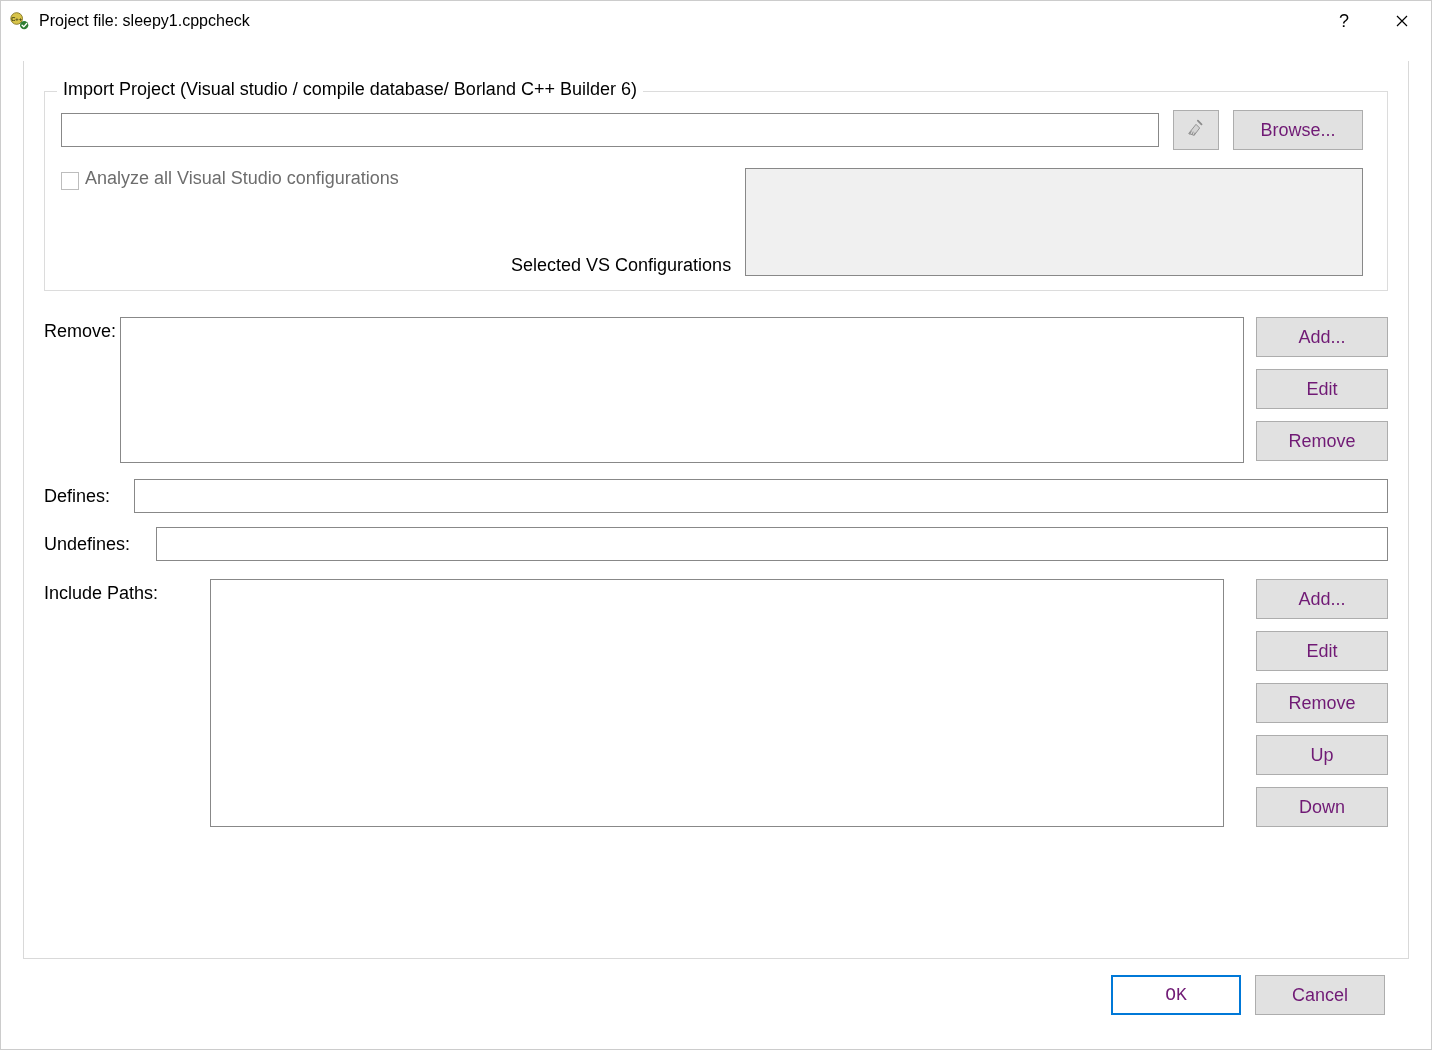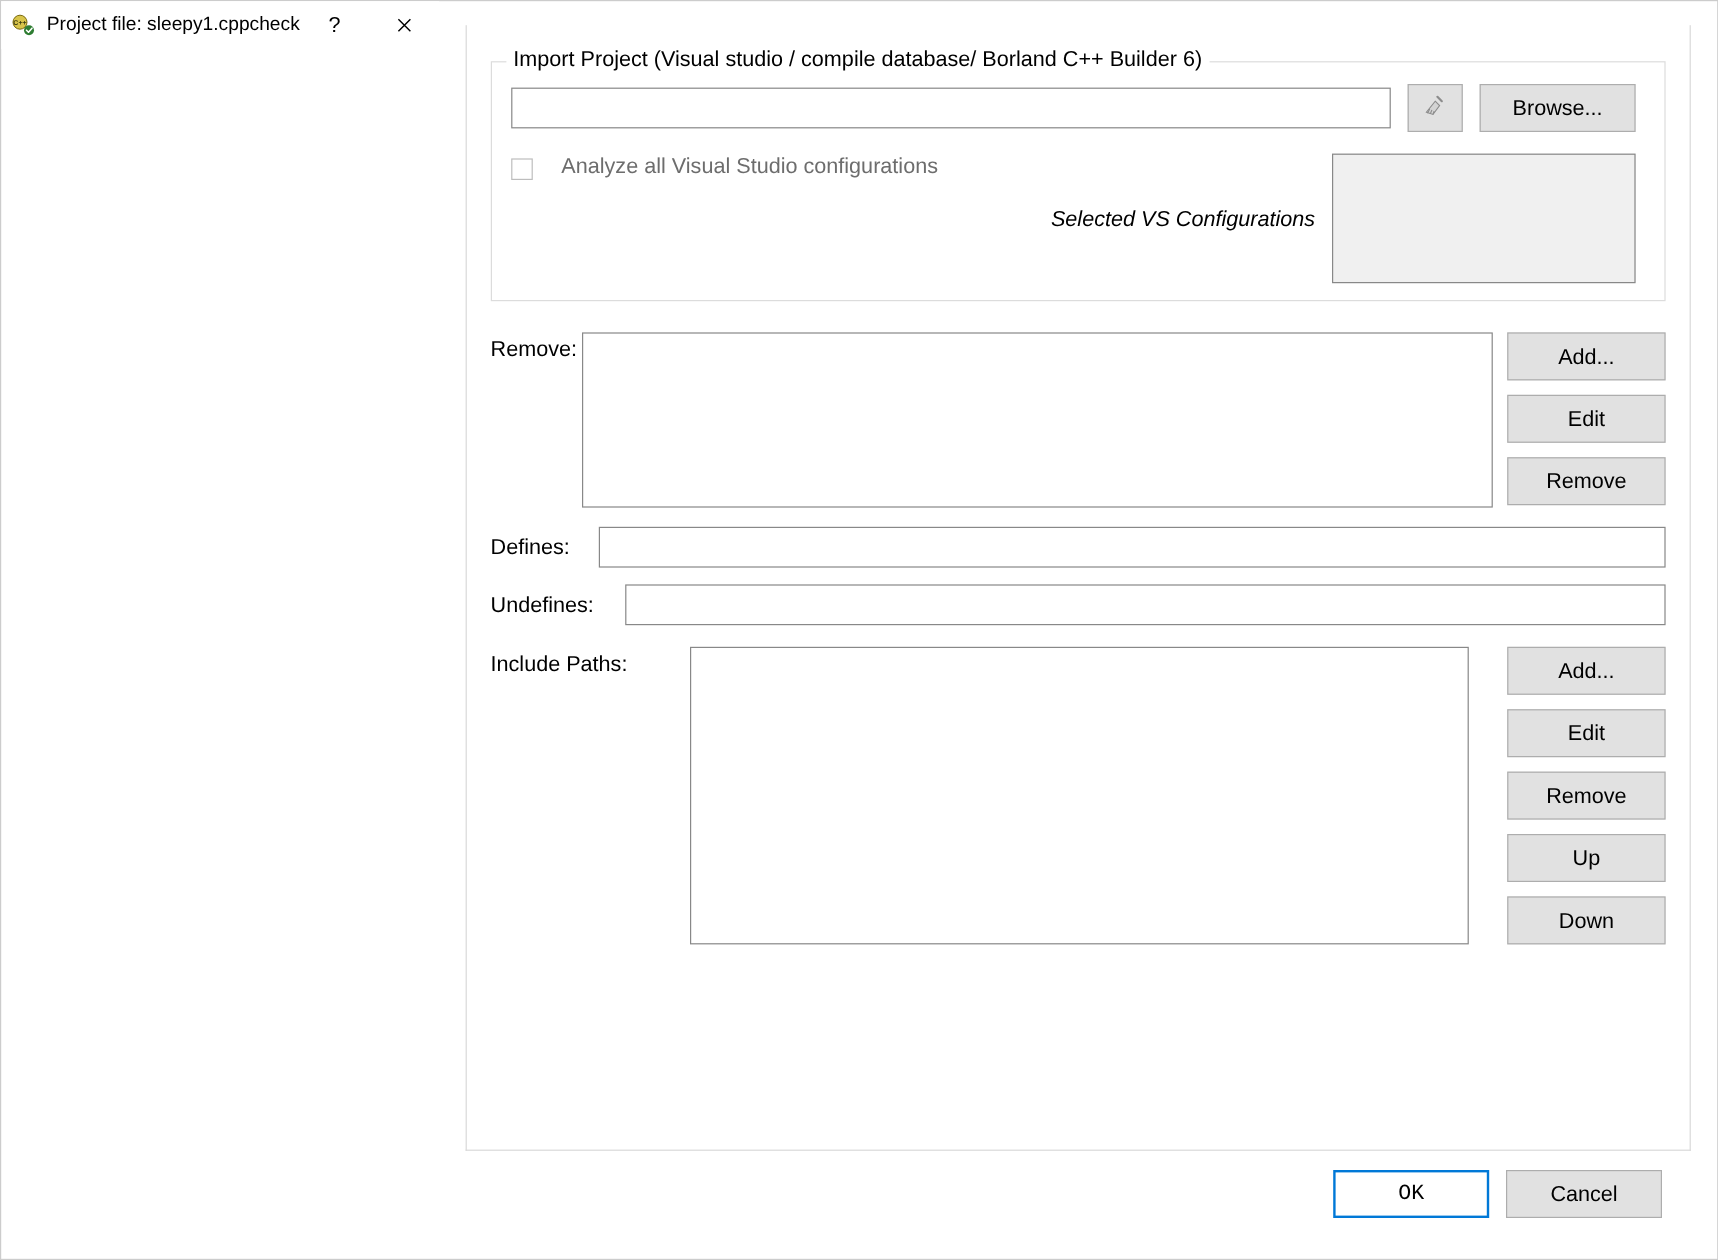--- a/index.html
+++ b/index.html
@@ -9,21 +9,21 @@
     font-size: 17px;
     background: #ffffff;
     color: #000;
     overflow: hidden;
   }
   .window {
     width: 1432px;
     height: 1050px;
     background: #ffffff;
     display: flex;
-    flex-direction: row;
+    flex-direction: column;
     border: 1px solid #ccc;
   }
   
   .titlebar {
     height: 40px;
     display: flex;
     align-items: center;
     padding: 0 0 0 8px;
     background: #fff;
     flex: 0 0 auto;
@@ -123,42 +123,42 @@
   }
   input[type="text"].std { height: 34px; }
   .btn {
     height: 40px;
     min-width: 130px;
     padding: 0 18px;
     background: #e1e1e1;
     border: 1px solid #adadad;
     font: inherit;
     font-size: 18px;
-    color:#000000;
+    color:#701a75;
     cursor:default;
     display:flex; align-items:center; justify-content:center;text-align:right;
   }
   .btn.default { background:#fff; border:2px solid #0078d7;font-family:Liberation Mono, monospace; }
   .icon-btn {
     width: 46px; height: 40px;
     background:#e1e1e1;
     border:1px solid #adadad;
     display:flex; align-items:center; justify-content:center;
   }
   .import-row2 {
     display:flex;
     margin-top: 18px;
     gap: 20px;
   }
-  .checkbox-row { display:flex; align-items:flex-start; gap:24px; flex:0 0 430px; }
+  .checkbox-row { display:flex; align-items:flex-start; gap:6px; flex:0 0 430px; }
   .checkbox-row .cb {
     width:18px; height:18px; border:1px solid #bdbdbd; background:#fff; margin-top:4px;
   }
   .disabled-text { color:#6d6d6d; font-size:18px; }
-  .vs-col { flex:1 1 auto; display:flex; gap:14px; align-items:center;font-style:italic; }
+  .vs-col { flex:1 1 auto; display:flex; gap:14px; align-items:flex-end; }
   .vs-label { font-size:18px; white-space:nowrap; }
   .vs-list {
     flex:1 1 auto;
     height: 108px;
     background:#f0f0f0;
     border:1px solid #888;
   }
   
   .row-section {
     display:flex;

